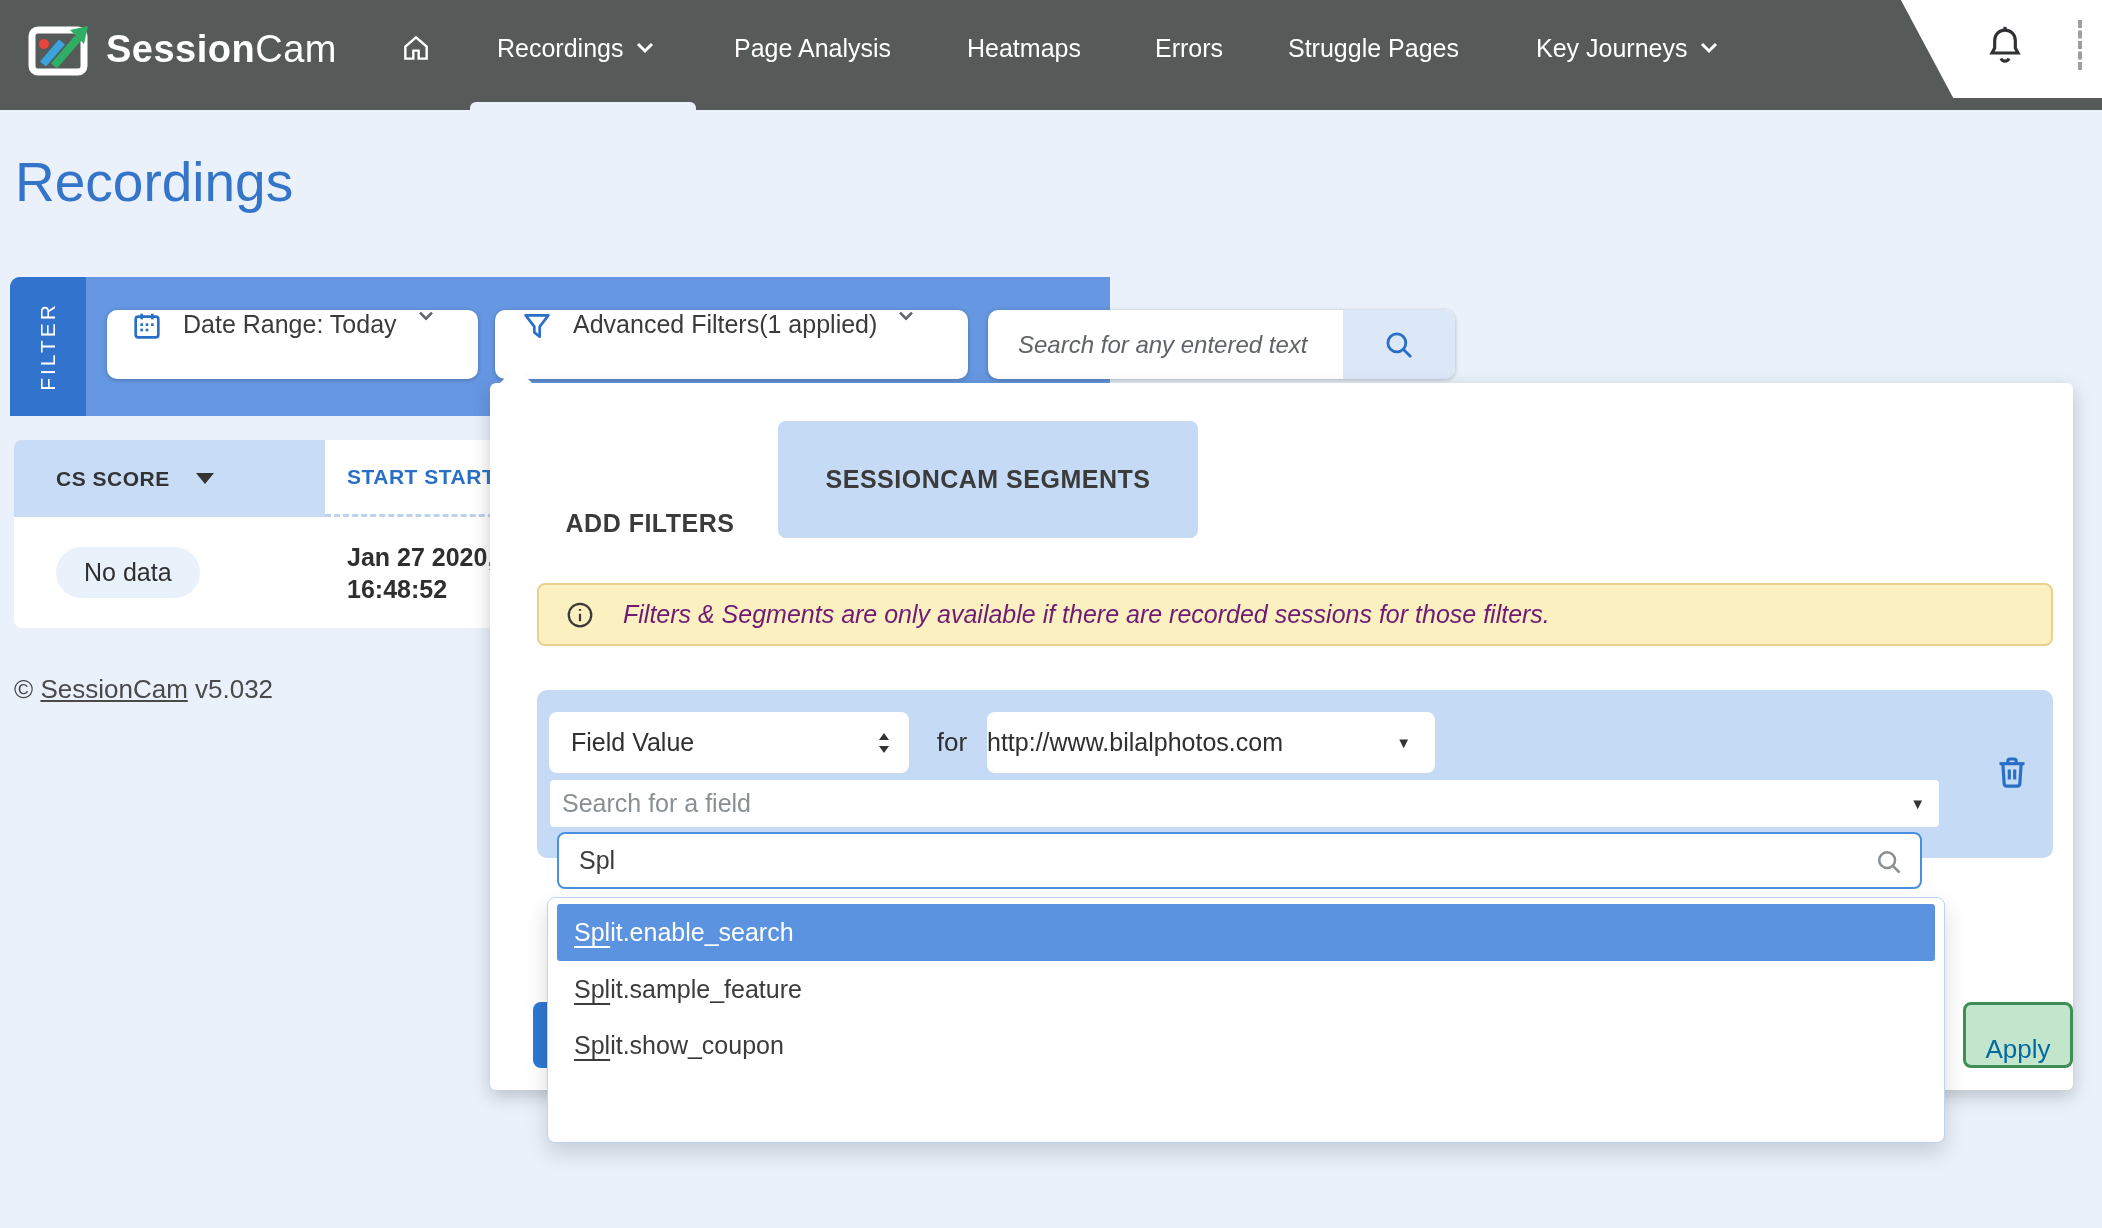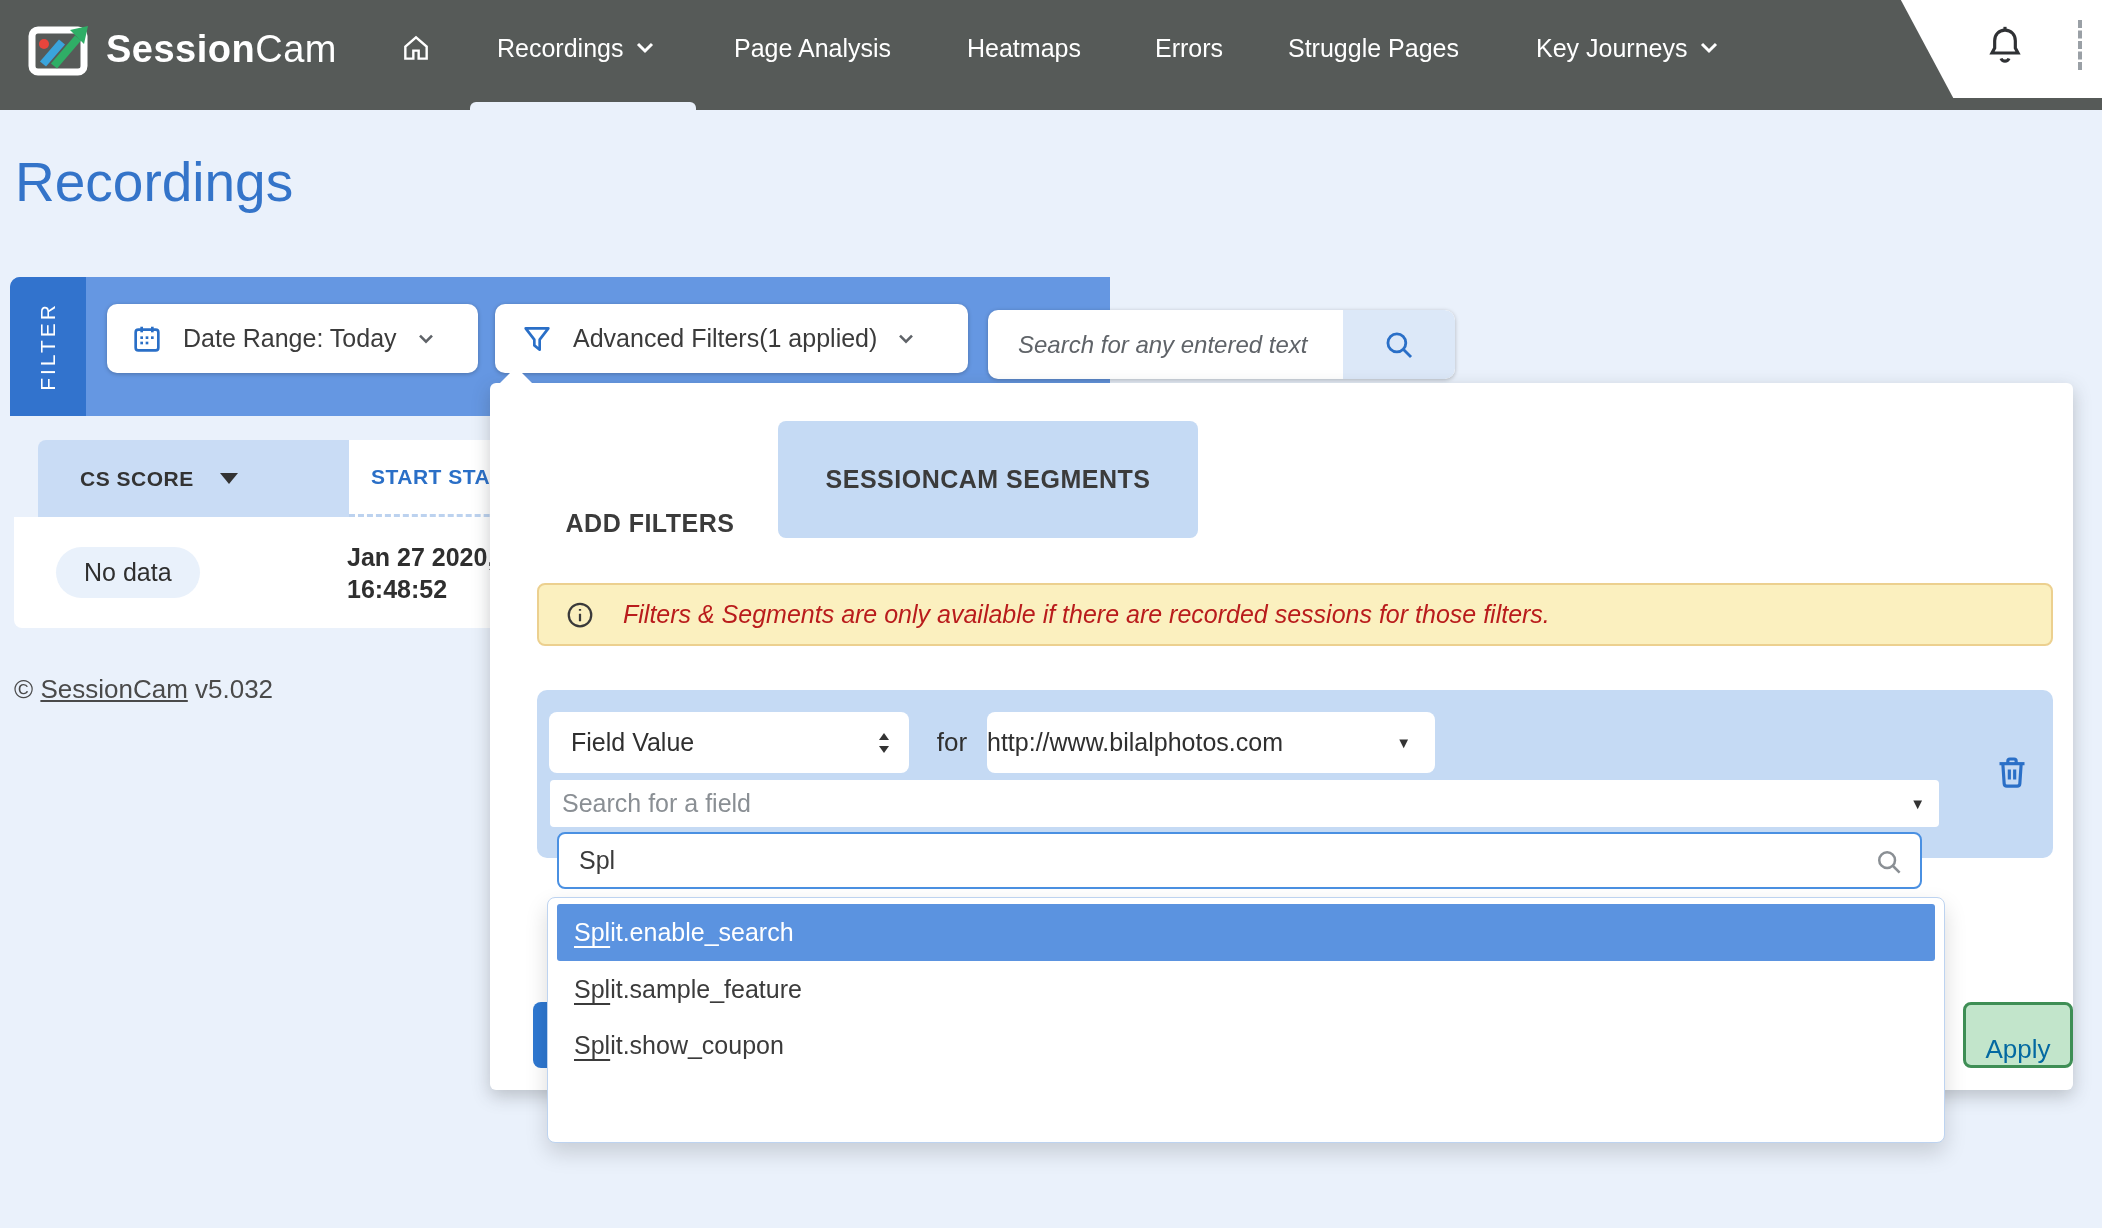--- a/index.html
+++ b/index.html
@@ -27,35 +27,35 @@
   .kebab-dash { position:absolute; left:2078px; top:20px; height:50px; border-left:4px dashed #9aa0a6; }
   
   .page-title { position:absolute; left:15px; top:150px; font-size:55px; font-weight:400; color:#3474c9; }
   
   .filter-bar { position:absolute; left:10px; top:277px; width:1100px; height:139px;
                 background:#6597e2; border-radius:10px 0 0 0; z-index:5; }
   .filter-tab { position:absolute; left:0; top:0; width:76px; height:139px; background:#3273cd;
                 border-radius:10px 0 0 0; display:flex; align-items:center; justify-content:center; }
   .filter-tab span { writing-mode:vertical-rl; transform:rotate(180deg); color:#fff; font-size:21px;
                      letter-spacing:3px; font-weight:500; }
-  .bar-btn { position:absolute; top:27px; height:69px; background:#ffffff; border-radius:10px;
-             box-shadow:0 1px 4px rgba(0,0,0,.25); display:flex; align-items:center; cursor:pointer; }
+  .bar-btn { position:absolute; top:33px; height:69px; background:#ffffff; border-radius:10px;
+             box-shadow:0 1px 4px rgba(0,0,0,.25); display:flex; align-items:flex-start; cursor:pointer; }
   .btn-label { font-size:25px; font-weight:500; color:#3b3b3b; }
   .bar-search { position:absolute; left:978px; top:33px; width:467px; height:69px; background:#fff;
                 border-radius:10px; box-shadow:0 1px 4px rgba(0,0,0,.25); overflow:hidden; }
   .bar-search input { position:absolute; left:0; top:0; width:350px; height:69px; border:none; outline:none;
                       font-family:"Liberation Sans",sans-serif; font-size:24px; font-style:italic;
                       color:#5f6368; padding-left:30px; background:transparent; }
   .bar-search input::placeholder { color:#5f6368; opacity:1; }
   .search-btn { position:absolute; right:0; top:0; width:112px; height:69px; background:#dce8f8;
                 border-radius:0 10px 10px 0; display:flex; align-items:center; justify-content:center; cursor:pointer; }
   
   .tbl-head { position:absolute; left:14px; top:440px; width:1086px; height:77px; display:flex; z-index:4; }
   .th-cs { width:311px; background:#c9dcf5; border-radius:8px 0 0 0; display:flex; align-items:center;
-           padding-left:42px; gap:26px; font-size:21px; font-weight:700; color:#333; letter-spacing:.5px;margin-left:24px; }
+           padding-left:42px; gap:26px; font-size:21px; font-weight:700; color:#333; letter-spacing:.5px; }
   .sort-arrow { width:0; height:0; border-left:9px solid transparent; border-right:9px solid transparent;
                 border-top:11px solid #333; }
   .th-start { flex:1; background:#ffffff; border-bottom:3px dashed #bcd2ef; display:flex; align-items:center;
               padding-left:22px; font-size:21px; font-weight:700; color:#2a6fc7; letter-spacing:.5px; }
   .tbl-row { position:absolute; left:14px; top:517px; width:1086px; height:111px; background:#ffffff;
              border-radius:0 0 8px 8px; display:flex; z-index:4; }
   .td-cs { width:311px; display:flex; align-items:center; padding-left:42px; }
   .nodata-pill { background:#e9f1fb; border-radius:30px; padding:11px 28px; font-size:25px; font-weight:400; color:#2f2f2f; }
   .td-date { flex:1; display:flex; flex-direction:column; justify-content:center; padding-left:22px;
              font-size:25px; font-weight:700; color:#2f2f2f; line-height:32px; }
@@ -69,21 +69,21 @@
                  border-left:16px solid transparent; border-right:16px solid transparent;
                  border-bottom:16px solid #ffffff; }
   .tab-plain { position:absolute; left:70px; top:38px; width:180px; height:117px; display:flex;
                align-items:flex-end; justify-content:center; font-size:25px; font-weight:700;
                color:#3b3b3b; letter-spacing:.5px; cursor:pointer; }
   .tab-selected { position:absolute; left:288px; top:38px; width:420px; height:117px; background:#c5daf4;
                   border-radius:8px; display:flex; align-items:center; justify-content:center;
                   font-size:25px; font-weight:700; color:#3b3b3b; letter-spacing:.5px; cursor:pointer; }
   .banner { position:absolute; left:47px; top:200px; width:1516px; height:63px; background:#fbf0bf;
             border:2px solid #ecd08f; border-radius:8px; display:flex; align-items:center; }
-  .banner-text { font-style:italic; font-size:25px; color:#b91c1c; margin-left:28px; }
+  .banner-text { font-style:italic; font-size:25px; color:#701a75; margin-left:28px; }
   .filter-row { position:absolute; left:47px; top:307px; width:1516px; height:168px; background:#c5daf4;
                 border-radius:10px; }
   .select-white { position:absolute; top:22px; height:61px; background:#ffffff; border-radius:8px;
                   display:flex; align-items:center; font-size:25px; color:#2f2f2f; cursor:pointer; }
   .for-label { position:absolute; left:388px; top:22px; height:61px; width:54px; display:flex;
                align-items:center; justify-content:center; font-size:26px; font-weight:500; color:#2f2f2f; }
   .dd-glyph { font-size:15px; color:#333; }
   .field-bar { position:absolute; left:60px; top:397px; width:1389px; height:47px; background:#ffffff;
                border-radius:4px; display:flex; align-items:center; cursor:pointer; }
   .field-bar .ph { font-size:25px; color:#8a8f94; margin-left:12px; flex:1; }

